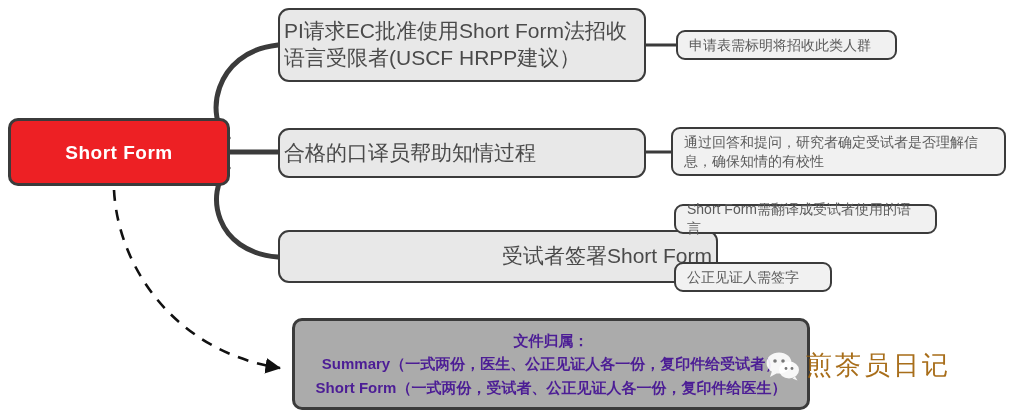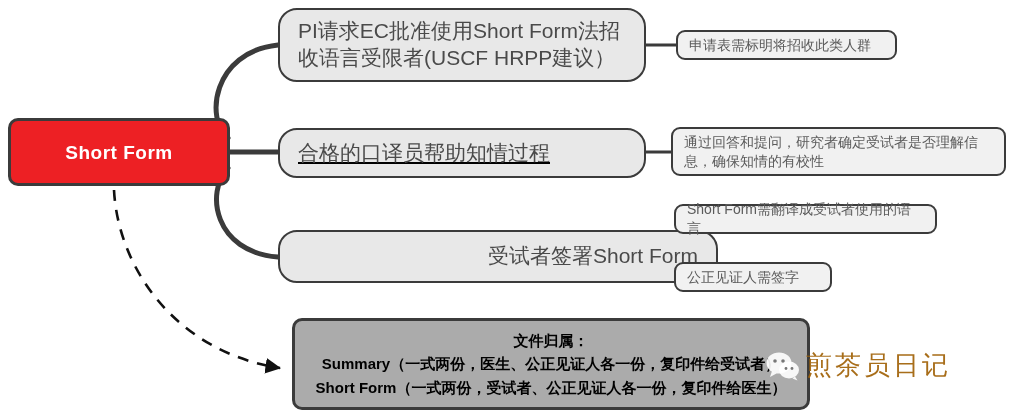--- a/index.html
+++ b/index.html
@@ -50,32 +50,32 @@
     font-size: 19px;
     font-weight: bold;
     letter-spacing: 0.5px;
     line-height: 1;
   }
 
   
   .branch-node {
     background: #E8E8E8;
     border: 2.5px solid #3b3b3b;
-    border-radius: 19px;
+    border-radius: 11px;
     z-index: 3;
-    padding: 0 18px;
+    padding: 0 4px;
   }
   .branch-label {
     color: #4a4a4a;
     font-size: 21px;
     line-height: 1.28;
     font-weight: normal;
   }
   #branch-1 { left: 278px; top: 8px;   width: 368px; height: 74px; }
-  #branch-2 { left: 278px; top: 128px; width: 368px; height: 50px; text-decoration: underline; }
+  #branch-2 { left: 278px; top: 128px; width: 368px; height: 50px; }
   #branch-3 { left: 278px; top: 230px; width: 440px; height: 53px; justify-content: flex-end; }
 
   
   .leaf-node {
     background: #F1F1F1;
     border: 2px solid #3b3b3b;
     border-radius: 9px;
     z-index: 3;
     padding: 0 11px;
   }
@@ -98,21 +98,21 @@
     background: #ABABAB;
     border: 3px solid #3b3b3b;
     border-radius: 10px;
     z-index: 3;
     flex-direction: column;
     justify-content: center;
     align-items: center;
     padding: 0 10px;
   }
   .summary-line {
-    color: #000000;
+    color: #4c1d95;
     font-size: 15px;
     font-weight: bold;
     line-height: 1.55;
     text-align: center;
     white-space: nowrap;
   }
 
   
   #watermark {
     position: absolute;

